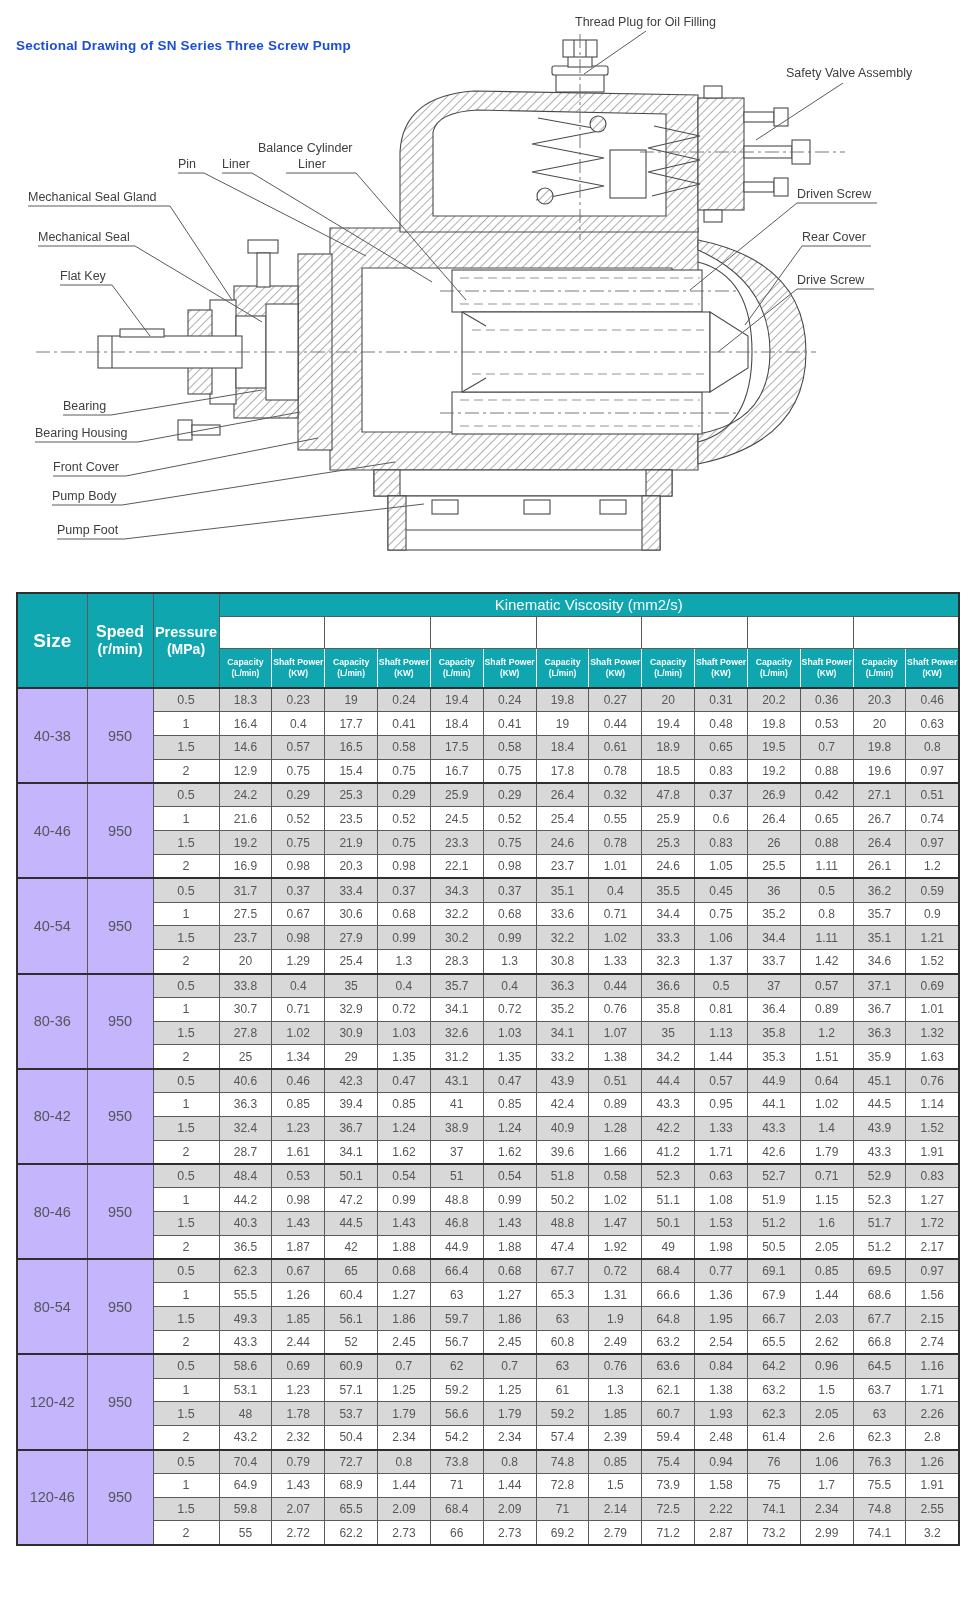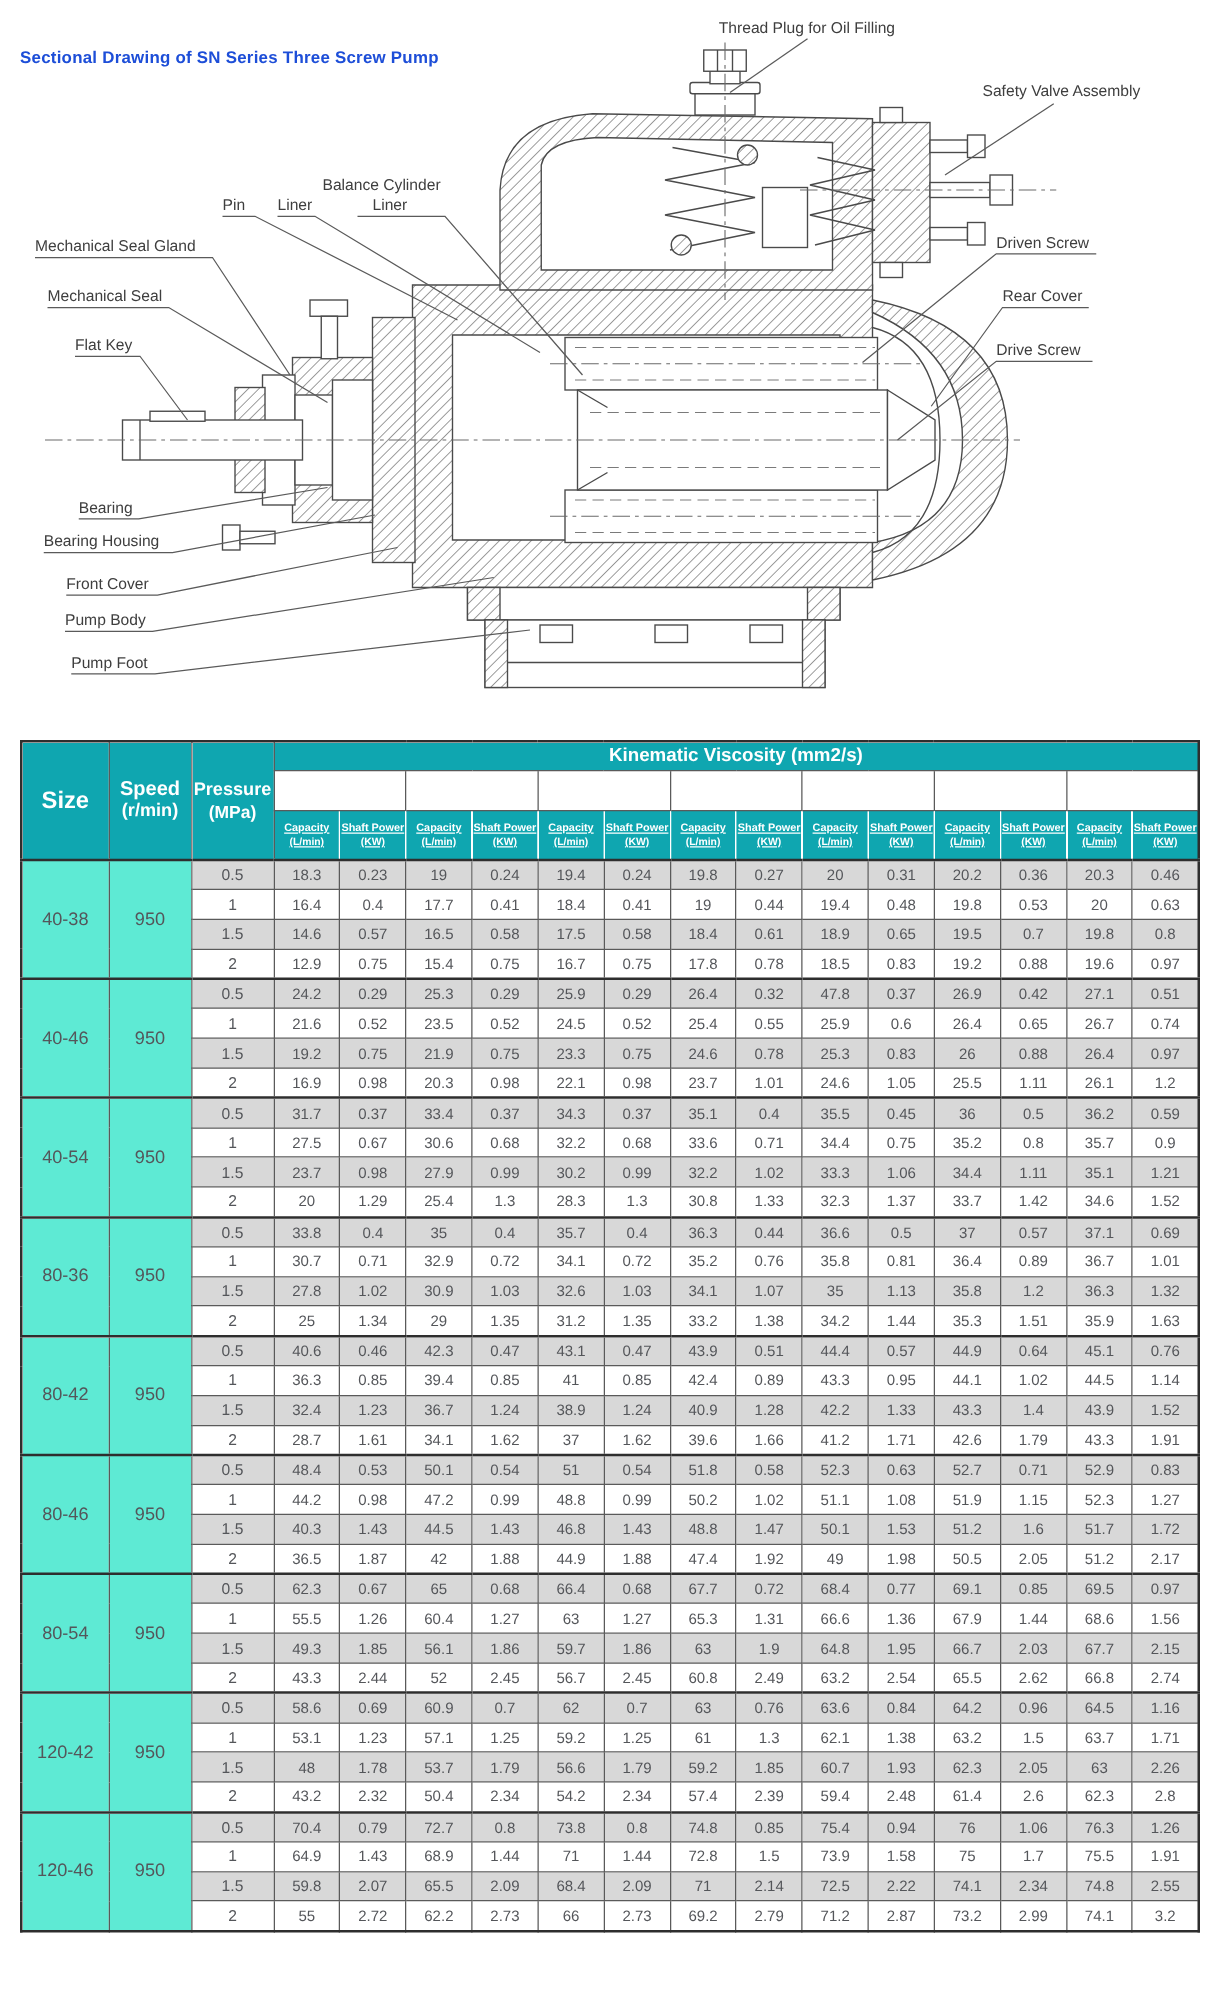--- a/index.html
+++ b/index.html
@@ -20,35 +20,35 @@
   svg .lb { font-size:12.5px; fill:#3e3e3e; }
 
   table.spec { position:absolute; top:592px; left:16px; width:942px;
                border-collapse:collapse; table-layout:fixed; border:2px solid #2e2e2e; }
   .spec th, .spec td { border:1px solid #5a5a5a; text-align:center; vertical-align:middle;
                        padding:0; overflow:hidden; }
   .spec thead th { background:#0fa6b0; color:#fff; }
   .hr1 { height:23px; }
   .hr2 { height:32px; }
   .hr3 { height:40px; }
-  .visc-title { font-size:15px; font-weight:bold; }
+  .visc-title { font-size:15px; font-weight:normal; }
   .size-h { font-size:19px; font-weight:bold; }
   .speed-h { font-size:16px; font-weight:bold; line-height:1.15;margin-left:40px; }
   .speed-h .l2 { font-size:14.5px; }
   .press-h { font-size:14.5px; font-weight:bold; line-height:1.15; }
   .press-h .l2 { font-size:14px; }
   .visc-num { background:#fff !important; color:#6e6e6e; font-size:15px; font-weight:400; }
   .hr3 .sub { border-left:1px solid #fff; border-right:1px solid #fff;
-              border-top:1px solid #5a5a5a; border-bottom:2px solid #2e2e2e; line-height:1.25;text-decoration:underline; }
+              border-top:1px solid #5a5a5a; border-bottom:2px solid #2e2e2e; line-height:1.25; }
   .hr3 .s1 { font-size:8.7px; font-weight:bold; }
   .hr3 .s2 { font-size:8.3px; font-weight:bold; }
   tbody tr { height:23.8px; }
   .val-cell { font-size:12px; color:#54565a; background:#fff; }
   .press-cell { font-size:12.5px; color:#54565a; background:#fff; }
-  .size-cell, .speed-cell { font-size:14.5px; color:#54565a; background:#5eead4; }
+  .size-cell, .speed-cell { font-size:14.5px; color:#54565a; background:#c4b5fd; }
   tr.stripe .press-cell, tr.stripe .val-cell { background:#d8d8d8; }
   tr.grp td { border-top:2px solid #2e2e2e; }
 </style>
 </head>
 <body>
 
 <div class="page">
 
   <svg class="drawing" width="972" height="578" viewBox="0 0 972 578">
     <defs>

